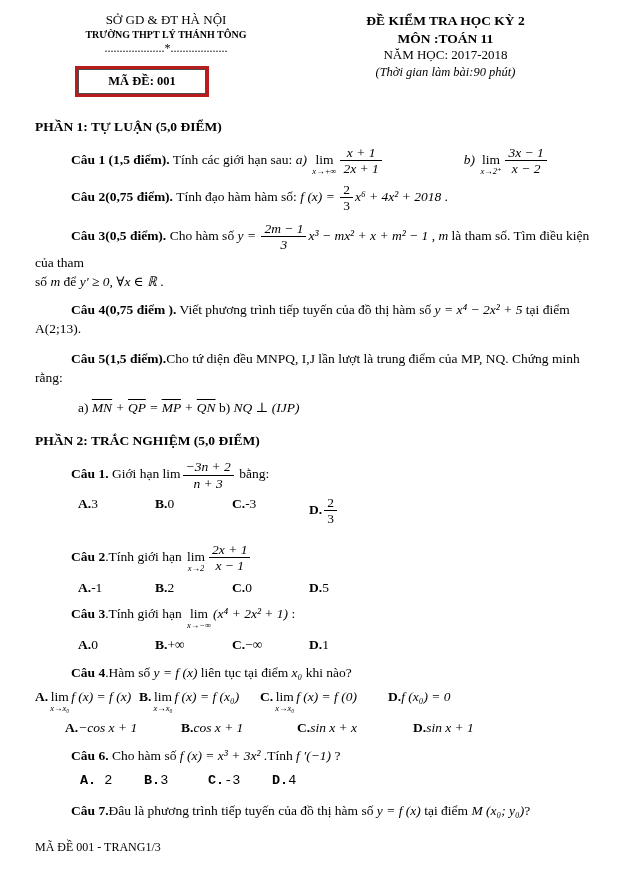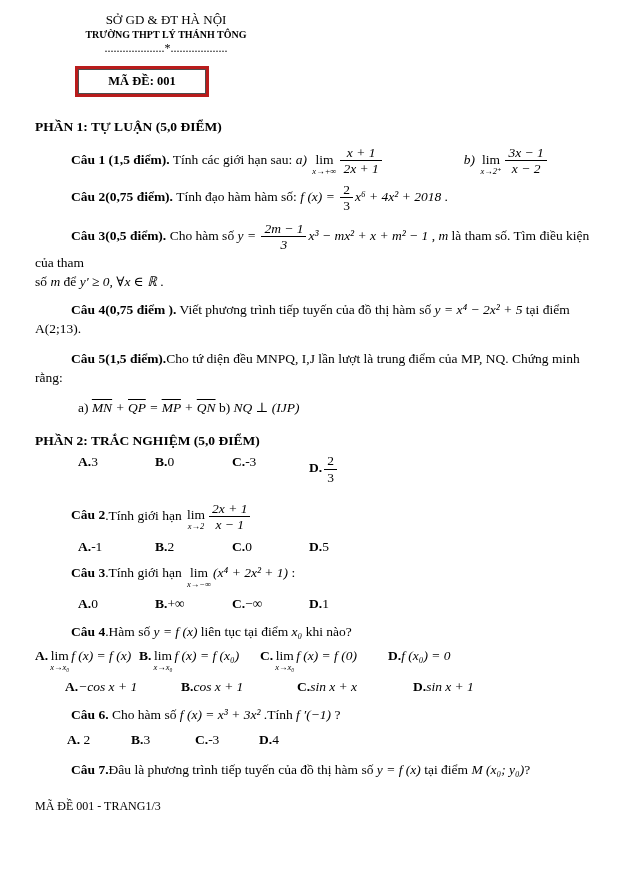--- a/index.html
+++ b/index.html
@@ -38,21 +38,21 @@
   .vec{font-style:italic;text-decoration:overline;}
   .spacer80{display:inline-block;width:80px;}
 
   
   .opts{display:flex;margin-top:4px;line-height:1.4;}
   .opts .ol{font-weight:bold;}
   .opts-std{margin-left:43px;}
   .opts-std .opt{width:77px;flex:none;}
   .opts-q5{margin-left:30px;}
   .opts-q5 .opt{width:96px;flex:none;}
-  .opts-q6{margin-left:32px;}
+  .opts-q6{margin-left:45px;font-family:Liberation Mono, monospace;}
   .opts-q6 .opt{width:64px;flex:none;}
   .opts-q4{margin-left:0;}
   .opt4a{width:104px;flex:none;}
   .opt4b{width:121px;flex:none;}
   .opt4c{width:128px;flex:none;}
   .opt4d{flex:none;}
 
   .ab-row{margin-top:10px;}
   .ab-a{margin-left:43px;}
   .ab-b{}
@@ -65,20 +65,26 @@
 <div class="page">
 
   <div class="header">
     <div class="h-left">
       <div class="h-dept">SỞ GD &amp; ĐT HÀ NỘI</div>
       <div class="h-school">TRƯỜNG THPT LÝ THÁNH TÔNG</div>
       <div class="h-dots">....................*...................</div>
       <div class="code-box">
         <div class="code-inner">MÃ ĐỀ: 001</div>
       </div>
+    </div>
+    <div class="h-right">
+      <div class="h-title">ĐỀ KIỂM TRA HỌC KỲ 2</div>
+      <div class="h-subject">MÔN :TOÁN 11</div>
+      <div class="h-year">NĂM HỌC: 2017-2018</div>
+      <div class="h-duration">(Thời gian làm bài:90 phút)</div>
     </div>
   </div>
 
   <div class="sec-title">PHẦN 1: TỰ LUẬN (5,0 ĐIỂM)</div>
 
   <div class="q" style="margin-top:10px;">
     <span class="b">Câu 1 (1,5 điểm).</span><span> Tính các giới hạn sau: </span><span class="mi">a) </span><span class="limstack"><span class="ls-lim">lim</span><span class="ls-sub">x→+∞</span></span><span class="frac mi"><span class="fn">x + 1</span><span class="fd">2x + 1</span></span><span class="spacer80"></span><span class="mi">b) </span><span class="limstack"><span class="ls-lim">lim</span><span class="ls-sub">x→2⁺</span></span><span class="frac mi"><span class="fn">3x − 1</span><span class="fd">x − 2</span></span>
   </div>
 
   <div class="q" style="margin-top:6px;">
@@ -97,20 +103,23 @@
   <div class="q" style="margin-top:10px;">
     <span class="b">Câu 5(1,5 điểm).</span><span>Cho tứ diện đều MNPQ, I,J lần lượt là trung điểm của MP, NQ. Chứng minh rằng:</span>
     <div class="ab-row">
       <span class="ab-a"><span>a) </span><span class="vec">MN</span><span class="mi"> + </span><span class="vec">QP</span><span class="mi"> = </span><span class="vec">MP</span><span class="mi"> + </span><span class="vec">QN</span></span>
       <span class="ab-b"><span>b) </span><span class="mi">NQ ⊥ (IJP)</span></span>
     </div>
   </div>
 
   <div class="sec-title" style="margin-top:16px;">PHẦN 2: TRẮC NGHIỆM (5,0 ĐIỂM)</div>
 
+  <div class="q" style="margin-top:10px;">
+    <span class="b">Câu 1.</span><span> Giới hạn </span><span>lim</span><span class="frac mi"><span class="fn">−3n + 2</span><span class="fd">n + 3</span></span><span> bằng:</span>
+  </div>
   <div class="opts opts-std">
     <span class="opt"><span class="ol">A.</span><span>3</span></span>
     <span class="opt"><span class="ol">B.</span><span>0</span></span>
     <span class="opt"><span class="ol">C.</span><span>-3</span></span>
     <span class="opt"><span class="ol">D.</span><span class="frac"><span class="fn">2</span><span class="fd">3</span></span></span>
   </div>
 
   <div class="q" style="margin-top:16px;">
     <span class="b">Câu 2</span><span>.Tính giới hạn </span><span class="limstack"><span class="ls-lim">lim</span><span class="ls-sub">x→2</span></span><span class="frac mi"><span class="fn">2x + 1</span><span class="fd">x − 1</span></span>
   </div>

